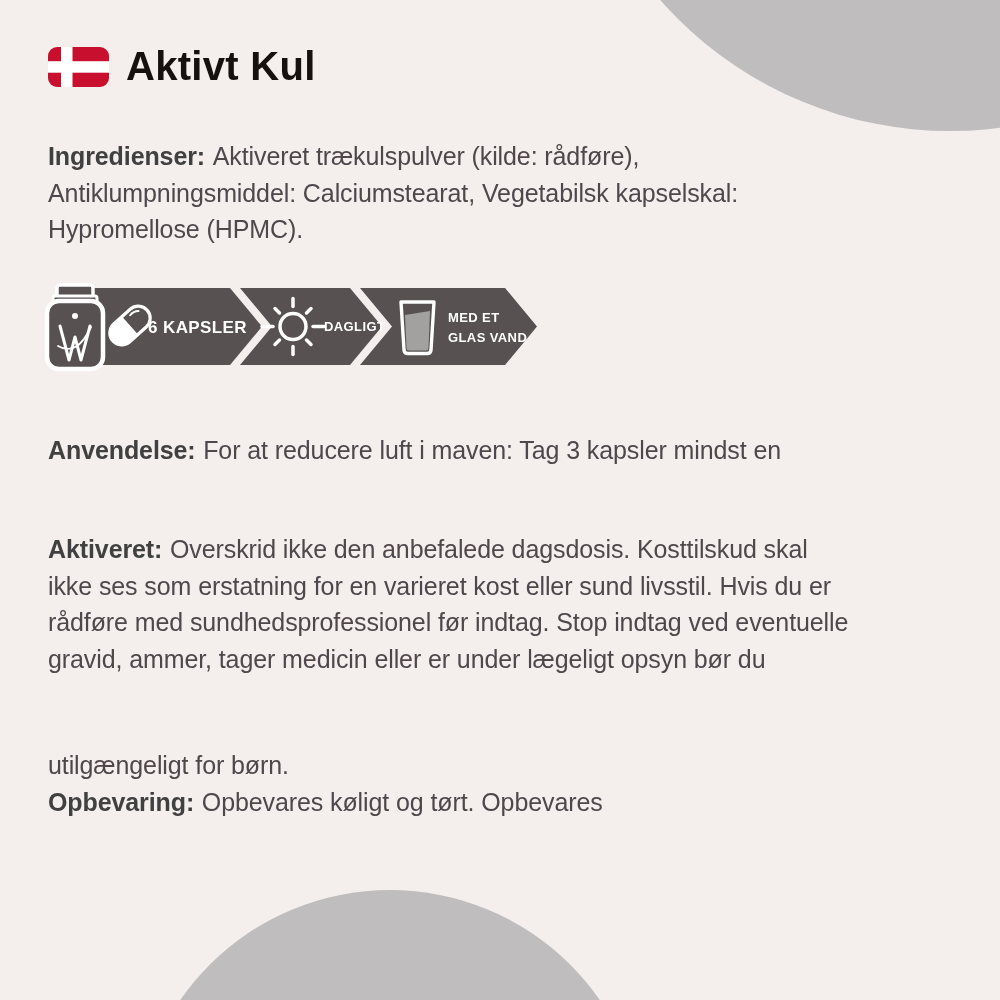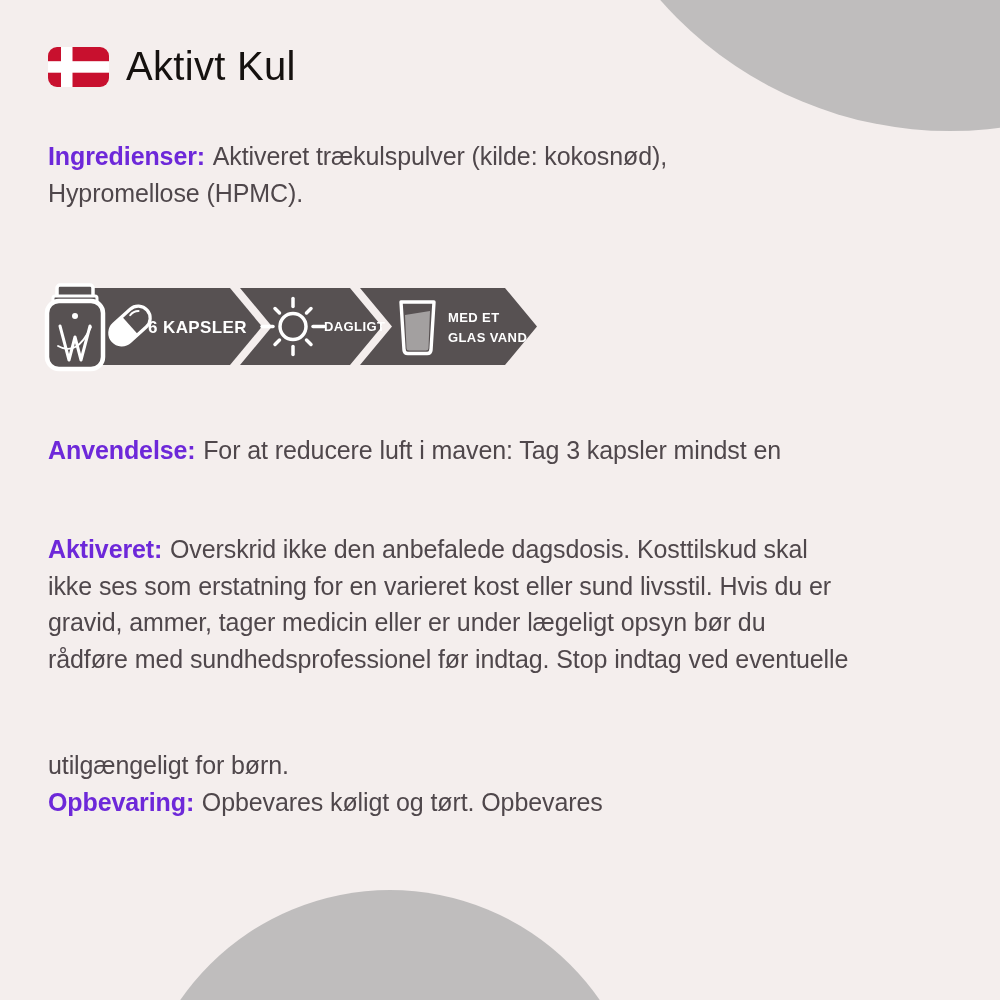--- a/index.html
+++ b/index.html
@@ -21,34 +21,34 @@
   }
   .circle-tr { width: 772px; height: 772px; left: 564px; top: -641px; }
   .circle-bottom { width: 510px; height: 510px; left: 135px; top: 890px; }
 
   .brand {
     position: absolute; left: 48px; top: 44px;
     display: flex; align-items: center; gap: 17px;
   }
   .brand h1 {
     margin: 0;
-    font-size: 40px; font-weight: 400;
+    font-size: 40px; font-weight: 700;
     color: #15110f; letter-spacing: 0.3px;
   }
   .flag { display: block; }
 
   .textblock {
     position: absolute; left: 48px;
     color: #4f474b;
     font-size: 25px; line-height: 36.5px;
     white-space: nowrap;
     letter-spacing: -0.1px;
   }
   .textblock .lbl {
-    font-weight: 700; color: #6d28d9;
+    font-weight: 700; color: #404040;
     margin-right: 0.55ch;
   }
 
   .banner { position: absolute; left: 44px; top: 280px; }
   .banner .seg { fill: #575152; }
   .banner text {
     fill: #ffffff; font-weight: 700;
     font-family: "Liberation Sans", "DejaVu Sans", sans-serif;
     letter-spacing: 0.4px;
   }
@@ -66,21 +66,22 @@
   <header class="brand">
     <svg class="flag" width="61" height="40" viewBox="0 0 61 40" aria-hidden="true">
       <rect x="0" y="0" width="61" height="40" rx="9" fill="#c8102e"></rect>
       <rect x="13" y="0" width="11.5" height="40" fill="#ffffff"></rect>
       <rect x="0" y="14.2" width="61" height="11.5" fill="#ffffff"></rect>
     </svg>
     <h1>Aktivt Kul</h1>
   </header>
 
   <section class="textblock" style="top:138px">
-    <div class="line"><strong class="lbl">Ingredienser:</strong><span>Aktiveret trækulspulver (kilde: kokosnød),</span></div>
+    <div class="line"><strong class="lbl">Ingredienser:</strong><span>Aktiveret trækulspulver (kilde: rådføre),</span></div>
+    <div class="line">Antiklumpningsmiddel: Calciumstearat, Vegetabilsk kapselskal:</div>
     <div class="line">Hypromellose (HPMC).</div>
   </section>
 
   <svg class="banner" width="560" height="96" viewBox="0 0 560 96" aria-hidden="true">
 
     <polygon class="seg" points="28,8 186,8 218,46.5 186,85 28,85"></polygon>
     <polygon class="seg" points="196,8 306,8 338,46.5 306,85 196,85 228,46.5"></polygon>
     <polygon class="seg" points="316,8 461,8 493,46.5 461,85 316,85 348,46.5"></polygon>
 
     <g>
@@ -120,22 +121,22 @@
     <text class="t-small" x="404" y="62">GLAS VAND</text>
   </svg>
 
   <section class="textblock" style="top:432px">
     <div class="line"><strong class="lbl">Anvendelse:</strong><span>For at reducere luft i maven: Tag 3 kapsler mindst en</span></div>
   </section>
 
   <section class="textblock" style="top:531px">
     <div class="line"><strong class="lbl">Aktiveret:</strong><span>Overskrid ikke den anbefalede dagsdosis. Kosttilskud skal</span></div>
     <div class="line">ikke ses som erstatning for en varieret kost eller sund livsstil. Hvis du er</div>
+    <div class="line">rådføre med sundhedsprofessionel før indtag. Stop indtag ved eventuelle</div>
     <div class="line">gravid, ammer, tager medicin eller er under lægeligt opsyn bør du</div>
-    <div class="line">rådføre med sundhedsprofessionel før indtag. Stop indtag ved eventuelle</div>
   </section>
 
   <section class="textblock" style="top:747px">
     <div class="line">utilgængeligt for børn.</div>
     <div class="line"><strong class="lbl">Opbevaring:</strong><span>Opbevares køligt og tørt. Opbevares</span></div>
   </section>
 
 </div>
 
 </body></html>

